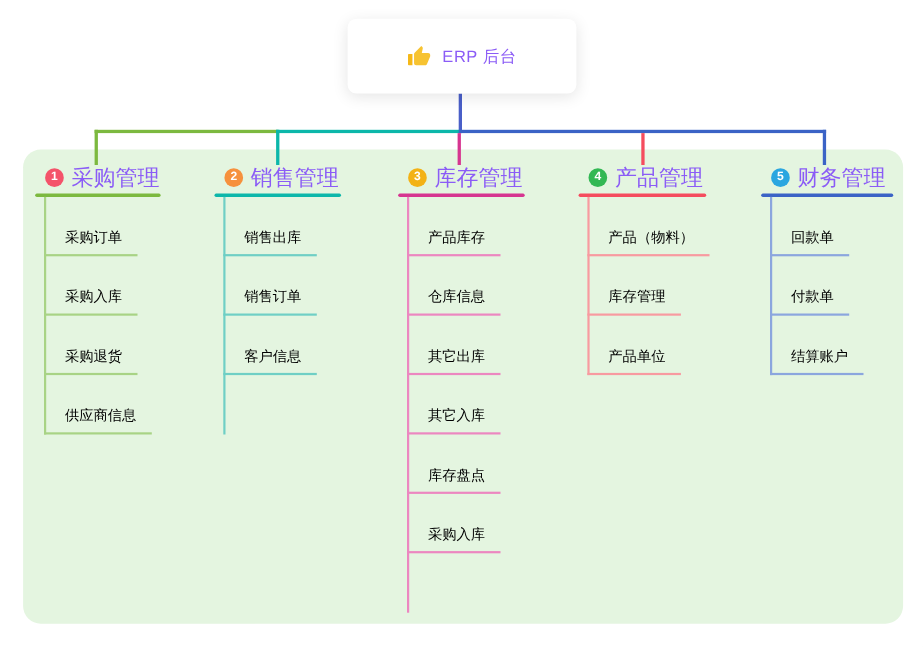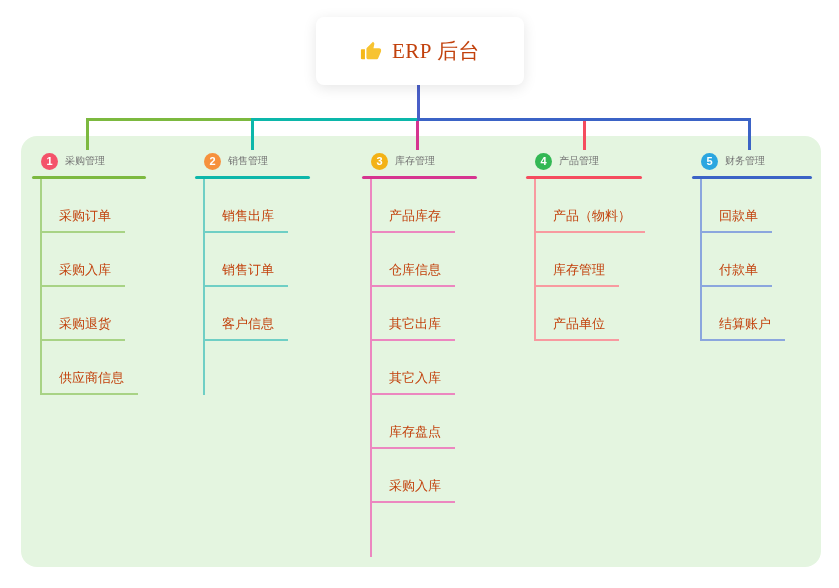--- a/index.html
+++ b/index.html
@@ -5,39 +5,39 @@
   html,body{margin:0;padding:0;background:#fff;}
   body{font-family:"Liberation Sans","DejaVu Sans",sans-serif;}
   .canvas{position:relative;width:839px;height:588px;background:#ffffff;overflow:hidden;}
 
   
   .panel{position:absolute;left:21px;top:136px;width:800px;height:431px;background:#e4f5e0;border-radius:16px;}
 
   
   .root-node{position:absolute;left:316px;top:17px;width:208px;height:68px;background:#ffffff;border-radius:8px;
     box-shadow:0 3px 14px rgba(0,0,0,.10);display:flex;align-items:center;justify-content:center;gap:10px;z-index:3;}
-  .root-label{font-size:21px;color:#c2410c;font-weight:500;letter-spacing:.5px;font-family:Liberation Serif, serif;}
+  .root-label{font-size:15px;color:#8b5cf6;font-weight:500;letter-spacing:.5px;}
   .root-icon{width:22px;height:22px;display:inline-block;}
 
   
   .line{position:absolute;}
   .h3{height:3px;} .w3{width:3px;}
 
   
   .branch{position:absolute;}
   .branch-header{height:30px;display:flex;align-items:center;gap:7px;padding-left:9px;box-sizing:border-box;cursor:pointer;}
   .badge{width:17px;height:17px;border-radius:50%;background:var(--badge);color:#fff;font-size:11px;line-height:17px;
     text-align:center;font-weight:700;flex:0 0 auto;}
-  .branch-title{font-size:10px;color:#737373;font-weight:500;white-space:nowrap;text-align:center;}
+  .branch-title{font-size:20px;color:#8b5cf6;font-weight:500;white-space:nowrap;text-align:center;}
   .branch-underline{height:3px;background:var(--line);border-radius:2px;}
   .children{position:relative;}
   .vline{position:absolute;left:8px;top:0;width:2px;background:var(--light);}
   .row{height:54px;display:flex;align-items:flex-end;cursor:pointer;}
   .clabel{display:inline-block;margin-left:8px;padding:0 14px 6px 19px;border-bottom:2px solid var(--light);
-    font-size:13px;color:#c2410c;white-space:nowrap;}
+    font-size:13px;color:#000000;white-space:nowrap;}
 
   .b1{left:32px;top:146px;width:114px;}
   .b2{left:195px;top:146px;width:115px;}
   .b3{left:362px;top:146px;width:115px;}
   .b4{left:526px;top:146px;width:116px;}
   .b5{left:692px;top:146px;width:120px;}
   .b1 .vline,.b2 .vline{height:216px;}
   .b3 .vline{height:378px;}
   .b4 .vline,.b5 .vline{height:162px;}
 </style>

